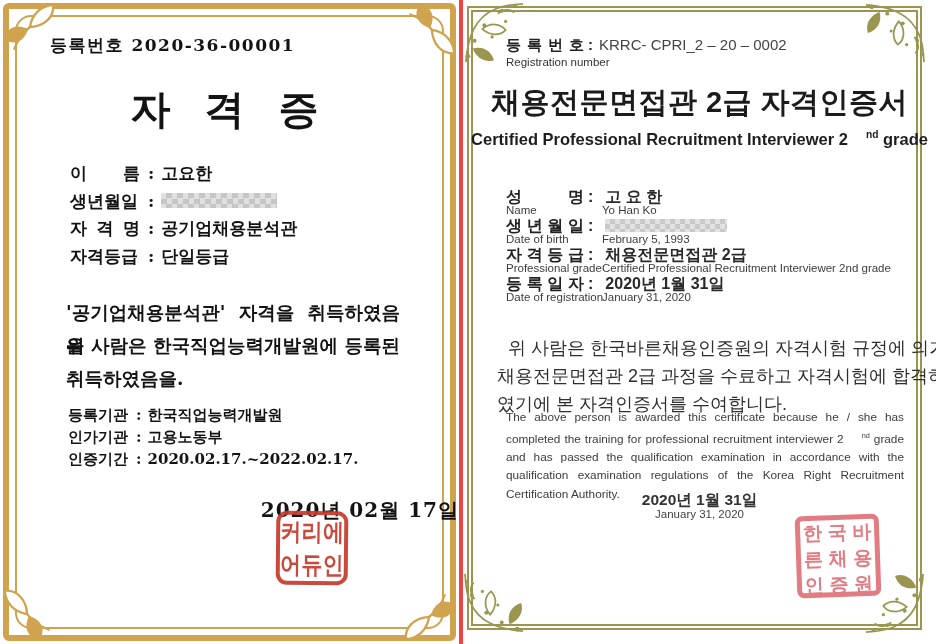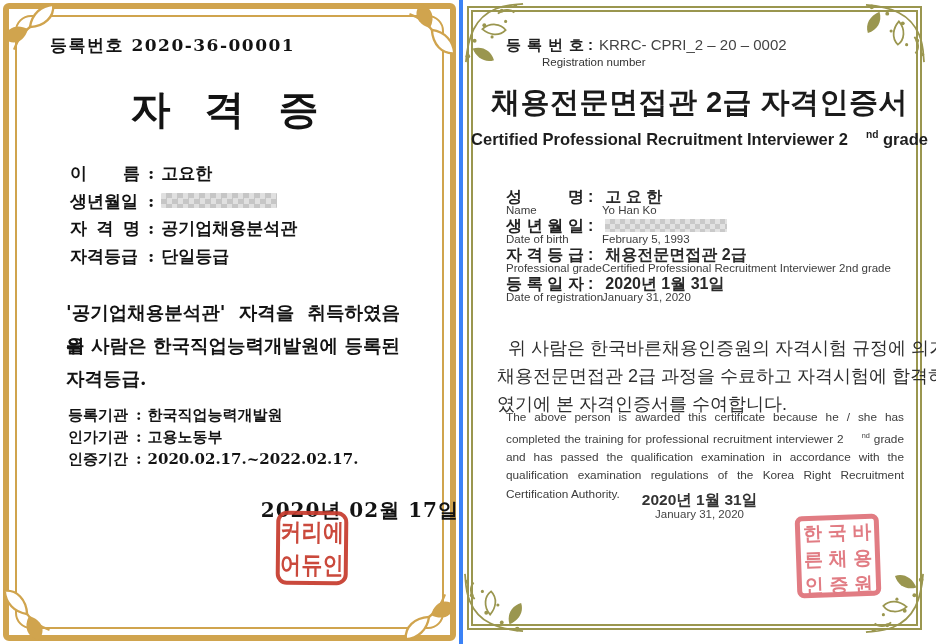--- a/index.html
+++ b/index.html
@@ -3,21 +3,21 @@
 <meta charset="utf-8">
 <style>
   :root{
     --gold:#d0a44e;
     --olive:#9a964f;
     --sealL:#c63a2c;
     --sealR:#dd6a73;
   }
   *{margin:0;padding:0;box-sizing:border-box;}
   body{background:#fff;}
-  .stage{position:relative;width:936px;height:644px;background:#3b82f6;overflow:hidden;}
+  .stage{position:relative;width:936px;height:644px;background:#ef4444;overflow:hidden;}
   .cert{position:absolute;top:0;height:644px;background:#fff;}
   #certL{left:0;width:459px;font-family:"DejaVu Serif","Liberation Serif",serif;color:#131313;}
   #certR{left:463px;width:473px;font-family:"Liberation Sans","DejaVu Sans",sans-serif;color:#333;}
   .abs{position:absolute;}
 
   
   .frameL-outer{position:absolute;left:3px;top:3px;right:3px;bottom:3px;border:6px solid var(--gold);border-radius:6px;}
   .frameL-inner{position:absolute;left:15px;top:15px;right:15px;bottom:15px;border:2px solid var(--gold);border-radius:16px;}
   .leaf{position:absolute;width:56px;height:56px;}
   .leaf svg{width:100%;height:100%;display:block;}
@@ -57,21 +57,21 @@
   .flo.tl{left:0;top:2px;}
   .flo.tr{right:10px;top:2px;transform:rotate(90deg);}
   .flo.br{right:10px;bottom:10px;transform:rotate(180deg);}
   .flo.bl{left:0;bottom:10px;transform:rotate(270deg);}
 
   
   #r-reg{left:43px;top:36px;font-size:15px;white-space:nowrap;}
   .rlabel{display:inline-block;width:78px;text-align:justify;text-align-last:justify;font-weight:bold;color:#222;}
   .rcolon{display:inline-block;margin:0 6px 0 4px;font-weight:bold;color:#222;}
   #r-reg .rval{color:#444;}
-  #r-regsub{left:43px;top:56px;font-size:11.5px;color:#333;margin-left:36px;}
+  #r-regsub{left:43px;top:56px;font-size:11.5px;color:#333;}
   #r-title{left:0;right:0;top:83px;text-align:center;font-size:29px;font-weight:800;color:#1b1b1b;letter-spacing:.5px;}
   #r-subtitle{left:0;right:0;top:129px;text-align:center;font-size:16.5px;font-weight:bold;color:#1e1e1e;}
   .sup{vertical-align:super;font-size:.62em;padding-left:18px;}
   #r-fields{left:43px;top:189px;}
   .pair{position:relative;height:29px;}
   .krow{position:absolute;left:0;top:0;font-size:16px;font-weight:bold;color:#2a2a2a;white-space:nowrap;line-height:16px;}
   .krow .kval{font-weight:bold;margin-left:6px;}
   .erow{position:absolute;left:0;top:15px;font-size:11.5px;color:#3d3d3d;white-space:nowrap;line-height:13px;}
   .elabel{display:inline-block;width:96px;}
   .redact2{display:inline-block;vertical-align:-1px;width:122px;height:13px;margin-left:6px;
@@ -133,21 +133,21 @@
     <div class="abs" id="l-fields">
       <div class="row"><span class="flabel">이 름</span><span class="fcolon">:</span><span>고요한</span></div>
       <div class="row"><span class="flabel">생년월일</span><span class="fcolon">:</span><span class="redact"></span></div>
       <div class="row"><span class="flabel">자 격 명</span><span class="fcolon">:</span><span>공기업채용분석관</span></div>
       <div class="row"><span class="flabel">자격등급</span><span class="fcolon">:</span><span>단일등급</span></div>
     </div>
 
     <div class="abs" id="l-body">
       <div class="bline just">'공기업채용분석관' 자격을 취득하였음을</div>
       <div class="bline just">위 사람은 한국직업능력개발원에 등록된</div>
-      <div class="bline">자격등급.</div>
+      <div class="bline">취득하였음을.</div>
     </div>
 
     <div class="abs" id="l-orgs">
       <div class="row"><span class="olabel">등록기관</span><span class="ocolon">:</span><span>한국직업능력개발원</span></div>
       <div class="row"><span class="olabel">인가기관</span><span class="ocolon">:</span><span>고용노동부</span></div>
       <div class="row"><span class="olabel">인증기간</span><span class="ocolon">:</span><span>2020.02.17.~2022.02.17.</span></div>
     </div>
 
     <div class="abs" id="l-date">2020년 02월 17일</div>
 

